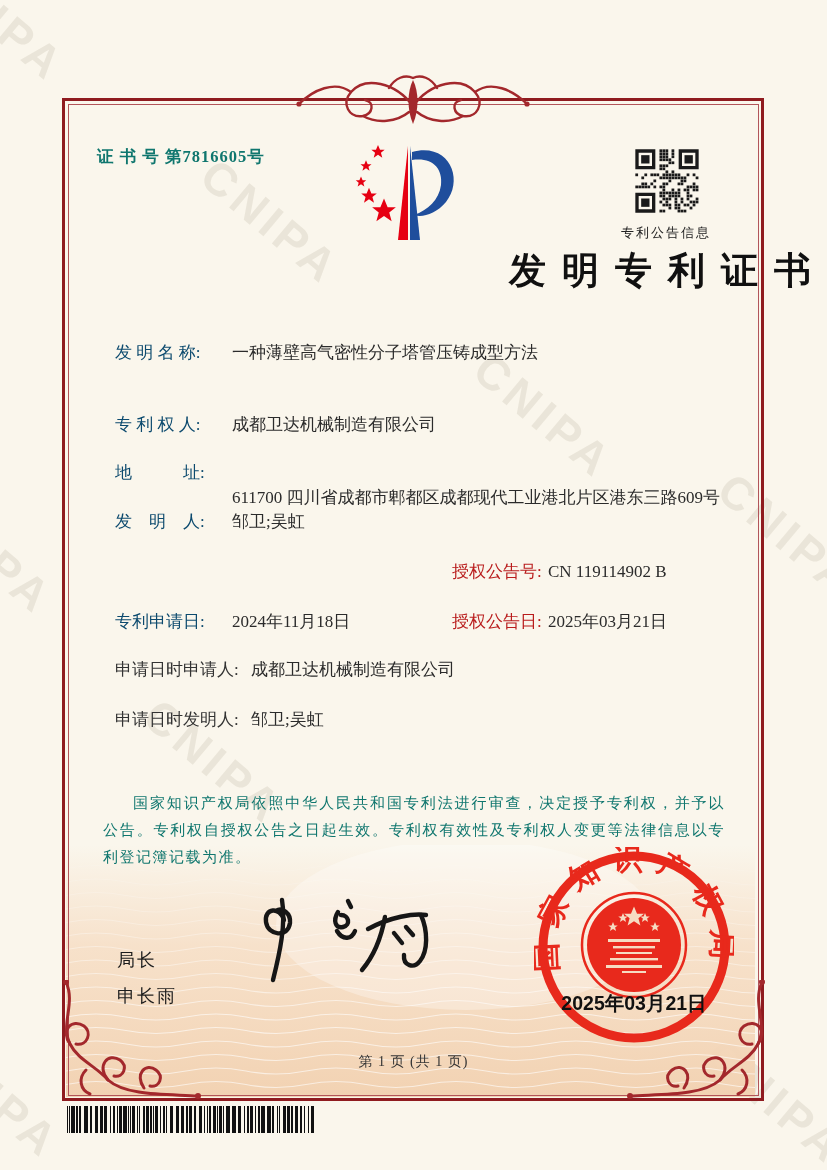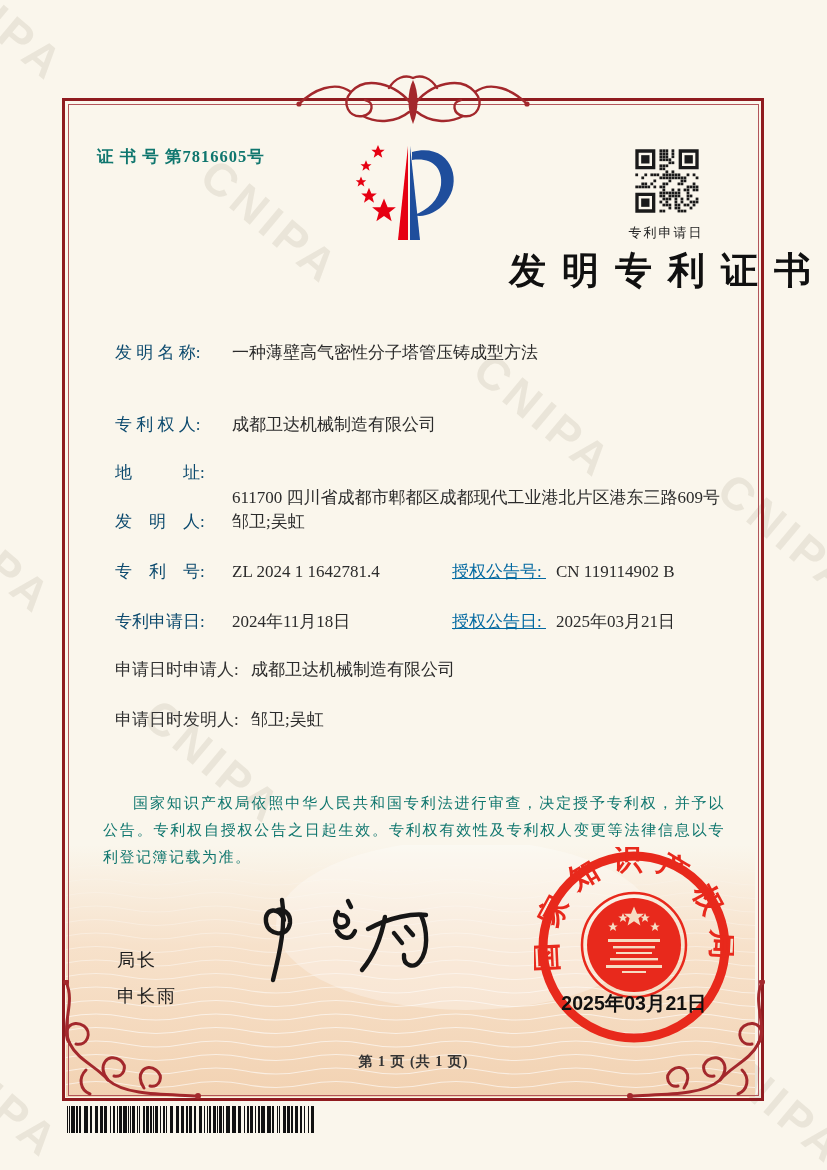--- a/index.html
+++ b/index.html
@@ -25,31 +25,31 @@
          box-sizing:border-box;color:#101010;}
 
   .qr-caption{position:absolute;left:606px;top:224px;width:120px;text-align:center;
          font-size:13px;letter-spacing:2px;color:#222;}
 
   .row{position:absolute;left:115px;font-size:17px;color:#2b2b2b;white-space:nowrap;}
   .row .lbl{display:inline-block;width:113px;white-space:pre;color:#0c4a6e;}
   .row .lbl7{display:inline-block;width:132px;white-space:pre;color:#333;}
   .row .val{margin-left:4px;}
   .rowR{position:absolute;left:452px;font-size:17px;white-space:nowrap;}
-  .rowR .lbl{display:inline-block;width:96px;white-space:pre;color:#0369a1;text-decoration:underline;}
-  .rowR .val{margin-left:8px;}
+  .rowR .lbl{display:inline-block;width:96px;white-space:pre;color:#b91c1c;}
+  .rowR .val{margin-left:0;}
   .wrapval{display:inline-block;width:505px;white-space:normal;vertical-align:top;line-height:26px;margin-top:24px;}
 
   .notice{position:absolute;left:103px;top:790px;width:622px;font-size:15px;
           line-height:27px;letter-spacing:1.5px;text-align:justify;text-indent:2em;color:#0f766e;font-family:Liberation Serif, serif;}
 
   .signer{position:absolute;left:117px;font-family:"Liberation Sans","DejaVu Sans",sans-serif;
           font-size:18px;color:#1c1c1c;letter-spacing:2px;margin-top:34px;}
   .footer{position:absolute;left:0;top:1053px;width:827px;text-align:center;
-          font-size:14px;color:#333;letter-spacing:1px;font-weight:bold;}
+          font-size:14px;color:#333;letter-spacing:1px;}
 
   .seal-date{font-family:"Liberation Sans","DejaVu Sans",sans-serif;font-weight:700;}
 </style>
 </head>
 <body>
 
 <div class="page">
 
   <span class="wm" style="left:-50px;top:-55px">CNIPA</span>
   <span class="wm" style="left:225px;top:148px">CNIPA</span>
@@ -281,38 +281,35 @@
           <rect x="54.68" y="72.78" width="3.3" height="3.3"></rect>
           <rect x="69.16" y="72.78" width="3.3" height="3.3"></rect>
           <rect x="32.96" y="76.4" width="3.3" height="3.3"></rect>
           <rect x="36.58" y="76.4" width="3.3" height="3.3"></rect>
           <rect x="54.68" y="76.4" width="3.3" height="3.3"></rect>
           <rect x="58.300000000000004" y="76.4" width="3.3" height="3.3"></rect>
           <rect x="61.92" y="76.4" width="3.3" height="3.3"></rect>
         </g>
     </g>
   </svg>
-  <div class="qr-caption">专利申请日</div>
+  <div class="qr-caption">专利公告信息</div>
 
   <div class="title">发明专利证书</div>
 
   <div class="row" style="top:341px">
     <span class="lbl">发 明 名 称: </span><span class="val">一种薄壁高气密性分子塔管压铸成型方法</span>
   </div>
   <div class="row" style="top:413px">
     <span class="lbl">专 利 权 人: </span><span class="val">成都卫达机械制造有限公司</span>
   </div>
   <div class="row" style="top:461px">
     <span class="lbl">地　　　址: </span><span class="val wrapval">611700 四川省成都市郫都区成都现代工业港北片区港东三路609号</span>
   </div>
   <div class="row" style="top:510px">
     <span class="lbl">发　明　人: </span><span class="val">邹卫;吴虹</span>
-  </div>
-  <div class="row" style="top:560px">
-    <span class="lbl">专　利　号: </span><span class="val">ZL 2024 1 1642781.4</span>
   </div>
   <div class="rowR" style="top:560px">
     <span class="lbl">授权公告号: </span><span class="val">CN 119114902 B</span>
   </div>
   <div class="row" style="top:610px">
     <span class="lbl">专利申请日: </span><span class="val">2024年11月18日</span>
   </div>
   <div class="rowR" style="top:610px">
     <span class="lbl">授权公告日: </span><span class="val">2025年03月21日</span>
   </div>

